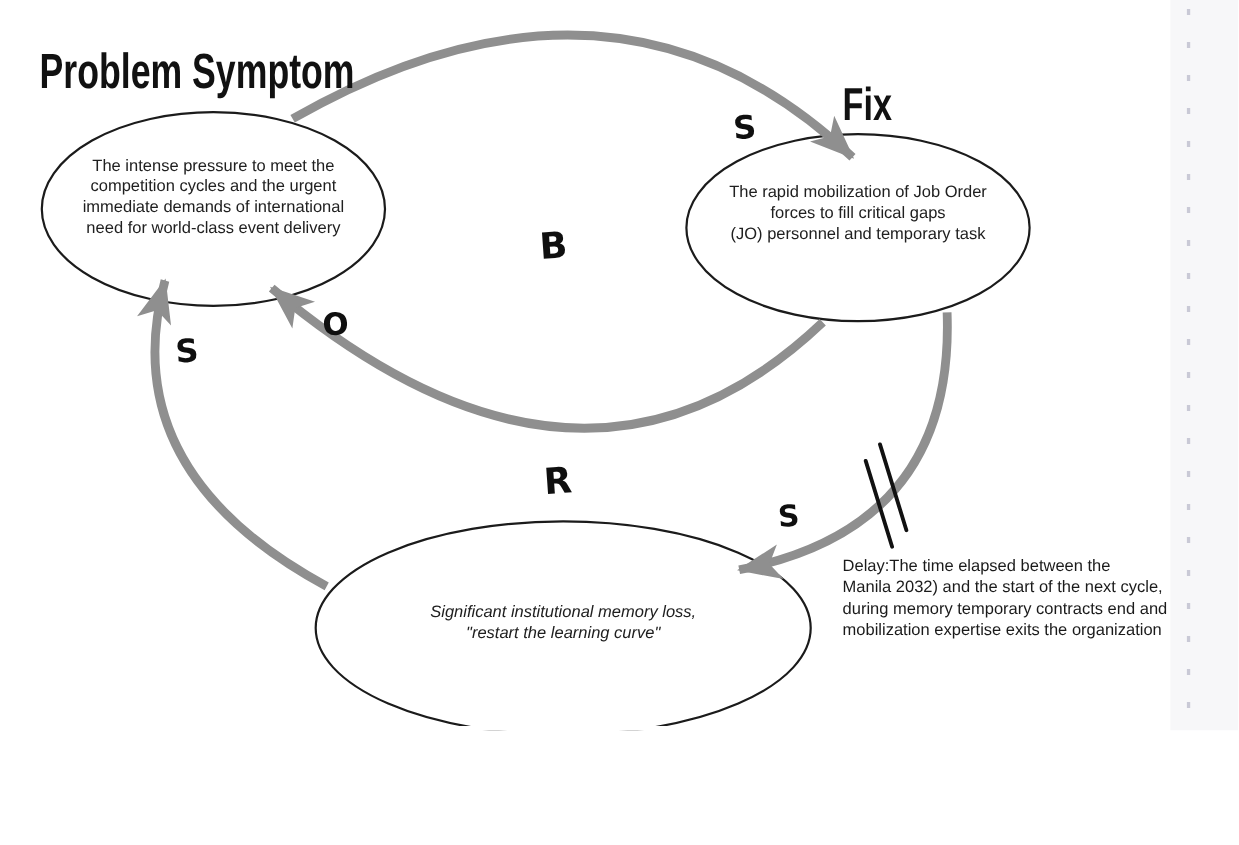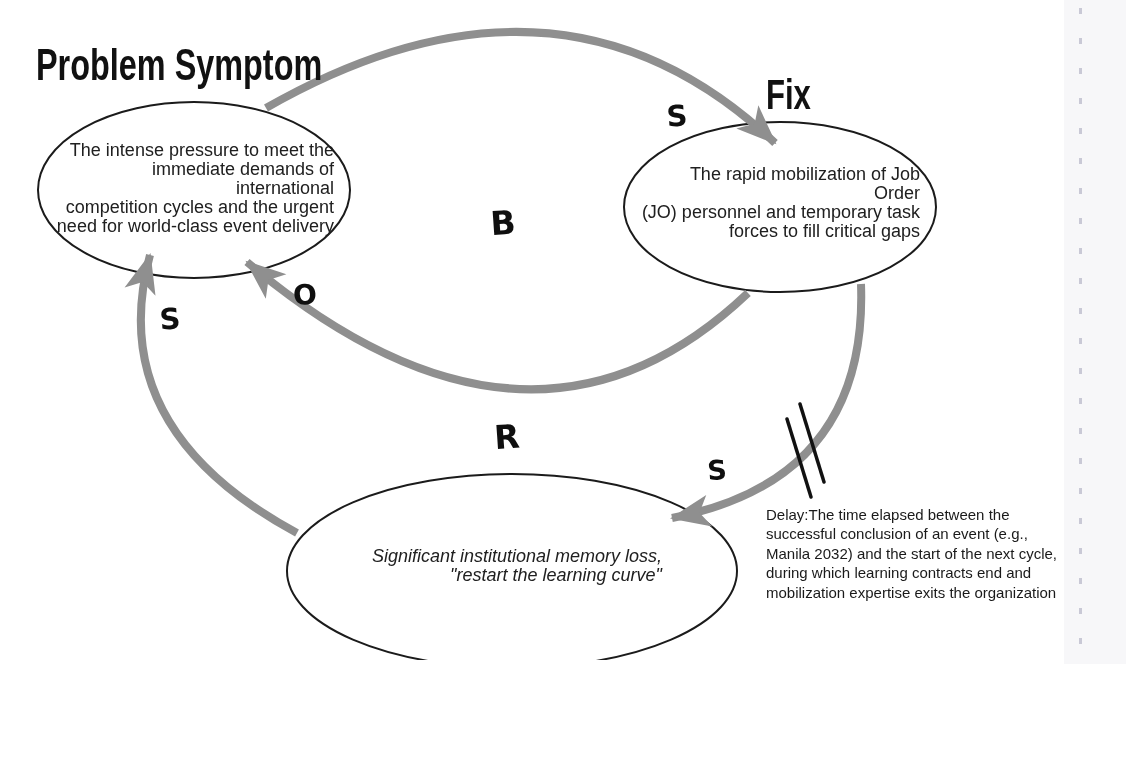--- a/index.html
+++ b/index.html
@@ -39,22 +39,22 @@
   .h-problem{left:36px;top:39px;font-size:45px;transform:scaleX(.72);}
   .h-fix{left:766px;top:71px;font-size:42px;transform:scaleX(.74);}
   .h-consequence{
     left:196px;top:660px;width:560px;height:64px;line-height:64px;
     font-size:45px;text-align:center;background:#ffffff;
     transform:scaleX(.72);transform-origin:center top;
   }
   
   .node-text{
     position:absolute;
-    font-size:18px;line-height:19px;color:#202020;
-    text-align:right;
+    font-size:15px;line-height:19px;color:#202020;
+    text-align:center;
   }
   .nt-problem{left:54px;top:141px;width:280px;}
   .nt-fix{left:640px;top:165px;width:280px;}
   .nt-consequence{left:362px;top:547px;width:300px;font-style:italic;}
   
   .delay-note{
     position:absolute;left:766px;top:505px;width:320px;
     font-size:15px;line-height:19.4px;color:#1a1a1a;text-align:left;
   }
   
@@ -101,41 +101,40 @@
       <line x1="787" y1="419" x2="811" y2="497" stroke="#111" stroke-width="3.5" stroke-linecap="round"></line>
     </g>
   </svg>
 
   <div class="heading h-problem">Problem Symptom</div>
   <div class="heading h-fix">Fix</div>
   <div class="heading h-consequence">Unintended Consequence</div>
 
   <div class="node-text nt-problem">
     <div>The intense pressure to meet the</div>
+    <div>competition cycles and the urgent</div>
     <div>immediate demands of international</div>
-    <div>competition cycles and the urgent</div>
     <div>need for world-class event delivery</div>
   </div>
 
   <div class="node-text nt-fix">
     <div>The rapid mobilization of Job Order</div>
+    <div>forces to fill critical gaps</div>
     <div>(JO) personnel and temporary task</div>
-    <div>forces to fill critical gaps</div>
   </div>
 
   <div class="node-text nt-consequence">
     <div>Significant institutional memory loss,</div>
     <div>"restart the learning curve"</div>
   </div>
 
   <div class="delay-note">
     <div>Delay:The time elapsed between the</div>
-    <div>successful conclusion of an event (e.g.,</div>
     <div>Manila 2032) and the start of the next cycle,</div>
-    <div>during which learning contracts end and</div>
+    <div>during memory temporary contracts end and</div>
     <div>mobilization expertise exits the organization</div>
   </div>
 
   <div class="letter lt-s-top">S</div>
   <div class="letter lt-b">B</div>
   <div class="letter lt-o">O</div>
   <div class="letter lt-s-left">S</div>
   <div class="letter lt-r">R</div>
   <div class="letter lt-s-delay">S</div>
 

